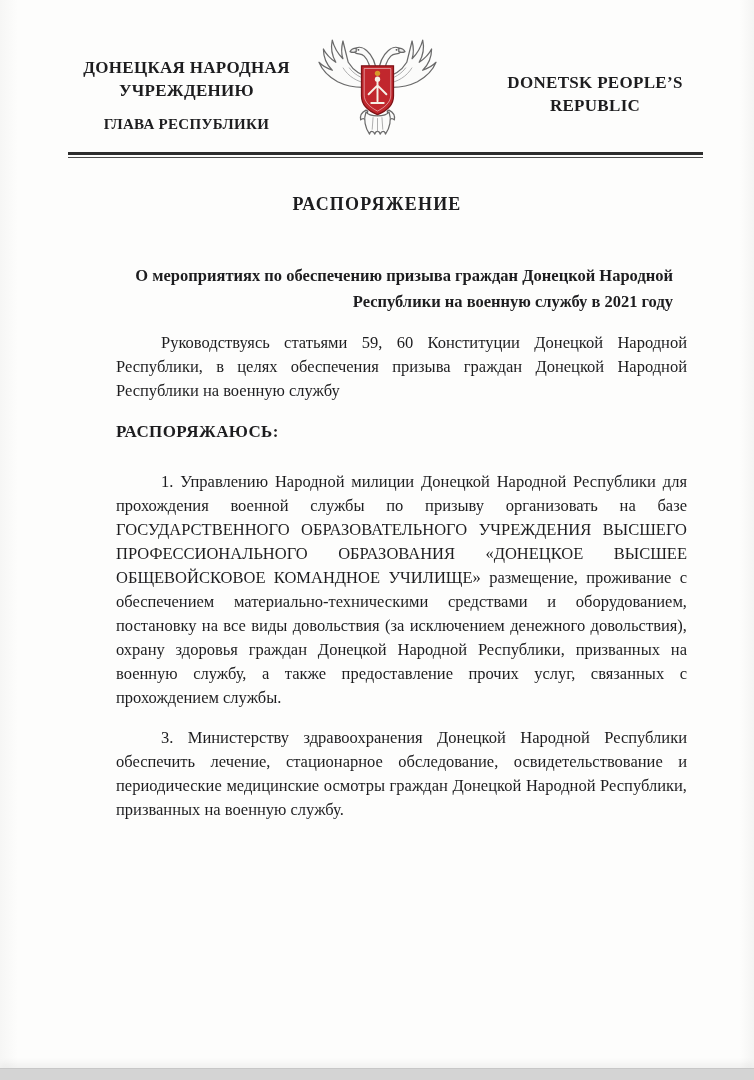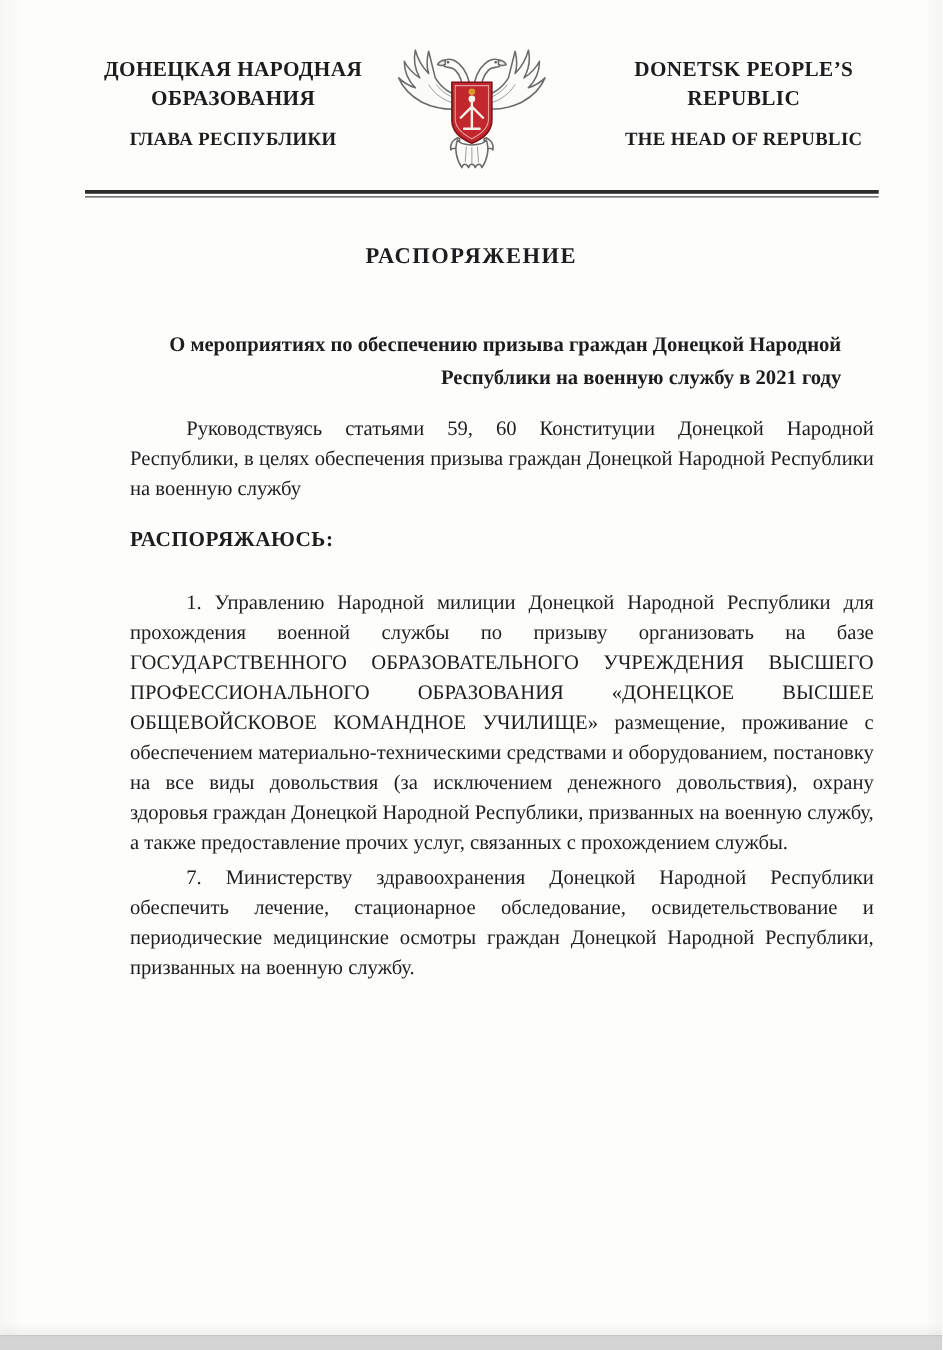--- a/index.html
+++ b/index.html
@@ -7,21 +7,21 @@
     position:relative;
     width:754px; height:1080px;
     margin:0 auto;
     background:linear-gradient(90deg,#f6f6f5 0px,#fdfdfc 18px,#fdfdfc 740px,#f4f4f3 754px);
     font-family:"Liberation Serif","DejaVu Serif",serif;
     color:#1d1d1f;
     overflow:hidden;
     box-sizing:border-box;
   }
   
-  .header { display:flex; align-items:flex-start; padding-top:38px; margin-left:71px; }
+  .header { display:flex; align-items:center; padding-top:38px; margin-left:71px; }
   .h-block { text-align:center; font-weight:bold; }
   .h-left  { width:231px; padding-top:6px; }
   .h-right { width:286px; padding-top:6px; }
   .h-name  { font-size:17px; line-height:23px; letter-spacing:.3px; }
   .h-sub   { margin-top:14px; font-size:15px; letter-spacing:.3px; }
   .emblem  { width:150px; margin-top:-6px; display:flex; justify-content:center; }
   .emblem svg { display:block; }
   
   .rule {
     margin:8px 51px 0 68px;
@@ -32,40 +32,40 @@
   
   .t1 { margin:36px 0 0; text-align:center; font-size:18px; font-weight:bold; letter-spacing:1.2px; }
   .t2 { margin:15px 0 0; text-align:center; font-size:17.5px; font-weight:bold; letter-spacing:.8px; }
   .subject {
     margin:48px auto 0; max-width:592px;
     text-align:right; font-weight:bold;
     font-size:16.5px; line-height:26px;
   }
   
   .content { margin:0 51px 0 100px; font-size:16.5px; line-height:24px; }
-  .content p { margin:4px; text-align:justify; text-indent:45px; }
+  .content p { margin:16px; text-align:justify; text-indent:45px; }
   .intro { margin-top:16px !important; }
   .order { margin-top:17px !important; font-weight:bold; font-size:17px; text-indent:0 !important; text-align:left; letter-spacing:.4px; }
   .item-1 { margin-top:26px !important; }
   
   .bottom-edge {
     position:absolute; left:0; right:0; bottom:0; height:11px;
     background:#d4d4d4; border-top:1px solid #c7c7c7;
     box-shadow:0 -5px 7px rgba(0,0,0,.05);
   }
 </style>
 </head>
 <body>
 
 <div class="page">
 
   <header class="header">
     <div class="h-block h-left">
       <div class="h-name">ДОНЕЦКАЯ НАРОДНАЯ</div>
-      <div class="h-name">ОБРАЗОВАНИЯ</div>
+      <div class="h-name">УЧРЕЖДЕНИЮ</div>
       <div class="h-sub">ГЛАВА РЕСПУБЛИКИ</div>
     </div>
 
     <div class="emblem">
 
       <svg width="133" height="112" viewBox="0 0 150 126" aria-hidden="true">
         <g stroke="#6a6a6a" stroke-width="1.4" fill="#fbfbfa" stroke-linejoin="round">
           <g id="rhalf">
 
             <path d="M80 52 C 92 50, 102 44, 108 34 L 114 10 C 116 18, 116 24, 114 30 C 120 24, 124 17, 126 9 C 128 18, 126 27, 122 34 C 128 30, 133 25, 136 19 C 136 29, 132 37, 126 43 C 132 41, 137 38, 141 34 C 137 44, 129 51, 120 56 C 110 61, 96 63, 84 62 Z"></path>
@@ -89,31 +89,30 @@
 
         <circle cx="75" cy="46.5" r="3" fill="#d79a2a"></circle>
         <circle cx="75" cy="53" r="3" fill="#f6f0e6"></circle>
         <path d="M75 56 L75 78 M75 60 L65 70 M75 60 L85 70 M68 80 L82 80" stroke="#f6f0e6" stroke-width="2.2" fill="none" stroke-linecap="round"></path>
       </svg>
     </div>
 
     <div class="h-block h-right">
       <div class="h-name">DONETSK PEOPLE’S</div>
       <div class="h-name">REPUBLIC</div>
-      <div class="h-sub">THE HEAD OF REPUBLIC</div>
     </div>
   </header>
 
   <div class="rule"></div>
 
   <div class="t1">РАСПОРЯЖЕНИЕ</div>
 
   <div class="subject">О мероприятиях по обеспечению призыва граждан Донецкой Народной Республики на военную службу в 2021 году</div>
 
   <div class="content">
     <p class="intro">Руководствуясь статьями 59, 60 Конституции Донецкой Народной Республики, в целях обеспечения призыва граждан Донецкой Народной Республики на военную службу</p>
     <p class="order">РАСПОРЯЖАЮСЬ:</p>
     <p class="item-1">1. Управлению Народной милиции Донецкой Народной Республики для прохождения военной службы по призыву организовать на базе ГОСУДАРСТВЕННОГО ОБРАЗОВАТЕЛЬНОГО УЧРЕЖДЕНИЯ ВЫСШЕГО ПРОФЕССИОНАЛЬНОГО ОБРАЗОВАНИЯ «ДОНЕЦКОЕ ВЫСШЕЕ ОБЩЕВОЙСКОВОЕ КОМАНДНОЕ УЧИЛИЩЕ» размещение, проживание с обеспечением материально-техническими средствами и оборудованием, постановку на все виды довольствия (за исключением денежного довольствия), охрану здоровья граждан Донецкой Народной Республики, призванных на военную службу, а также предоставление прочих услуг, связанных с прохождением службы.</p>
-    <p class="item-3">7. Министерству здравоохранения Донецкой Народной Республики обеспечить лечение, стационарное обследование, освидетельствование и периодические медицинские осмотры граждан Донецкой Народной Республики, призванных на военную службу.</p>
+    <p class="item-3">3. Министерству здравоохранения Донецкой Народной Республики обеспечить лечение, стационарное обследование, освидетельствование и периодические медицинские осмотры граждан Донецкой Народной Республики, призванных на военную службу.</p>
   </div>
 
   <div class="bottom-edge"></div>
 </div>
 
 </body></html>

